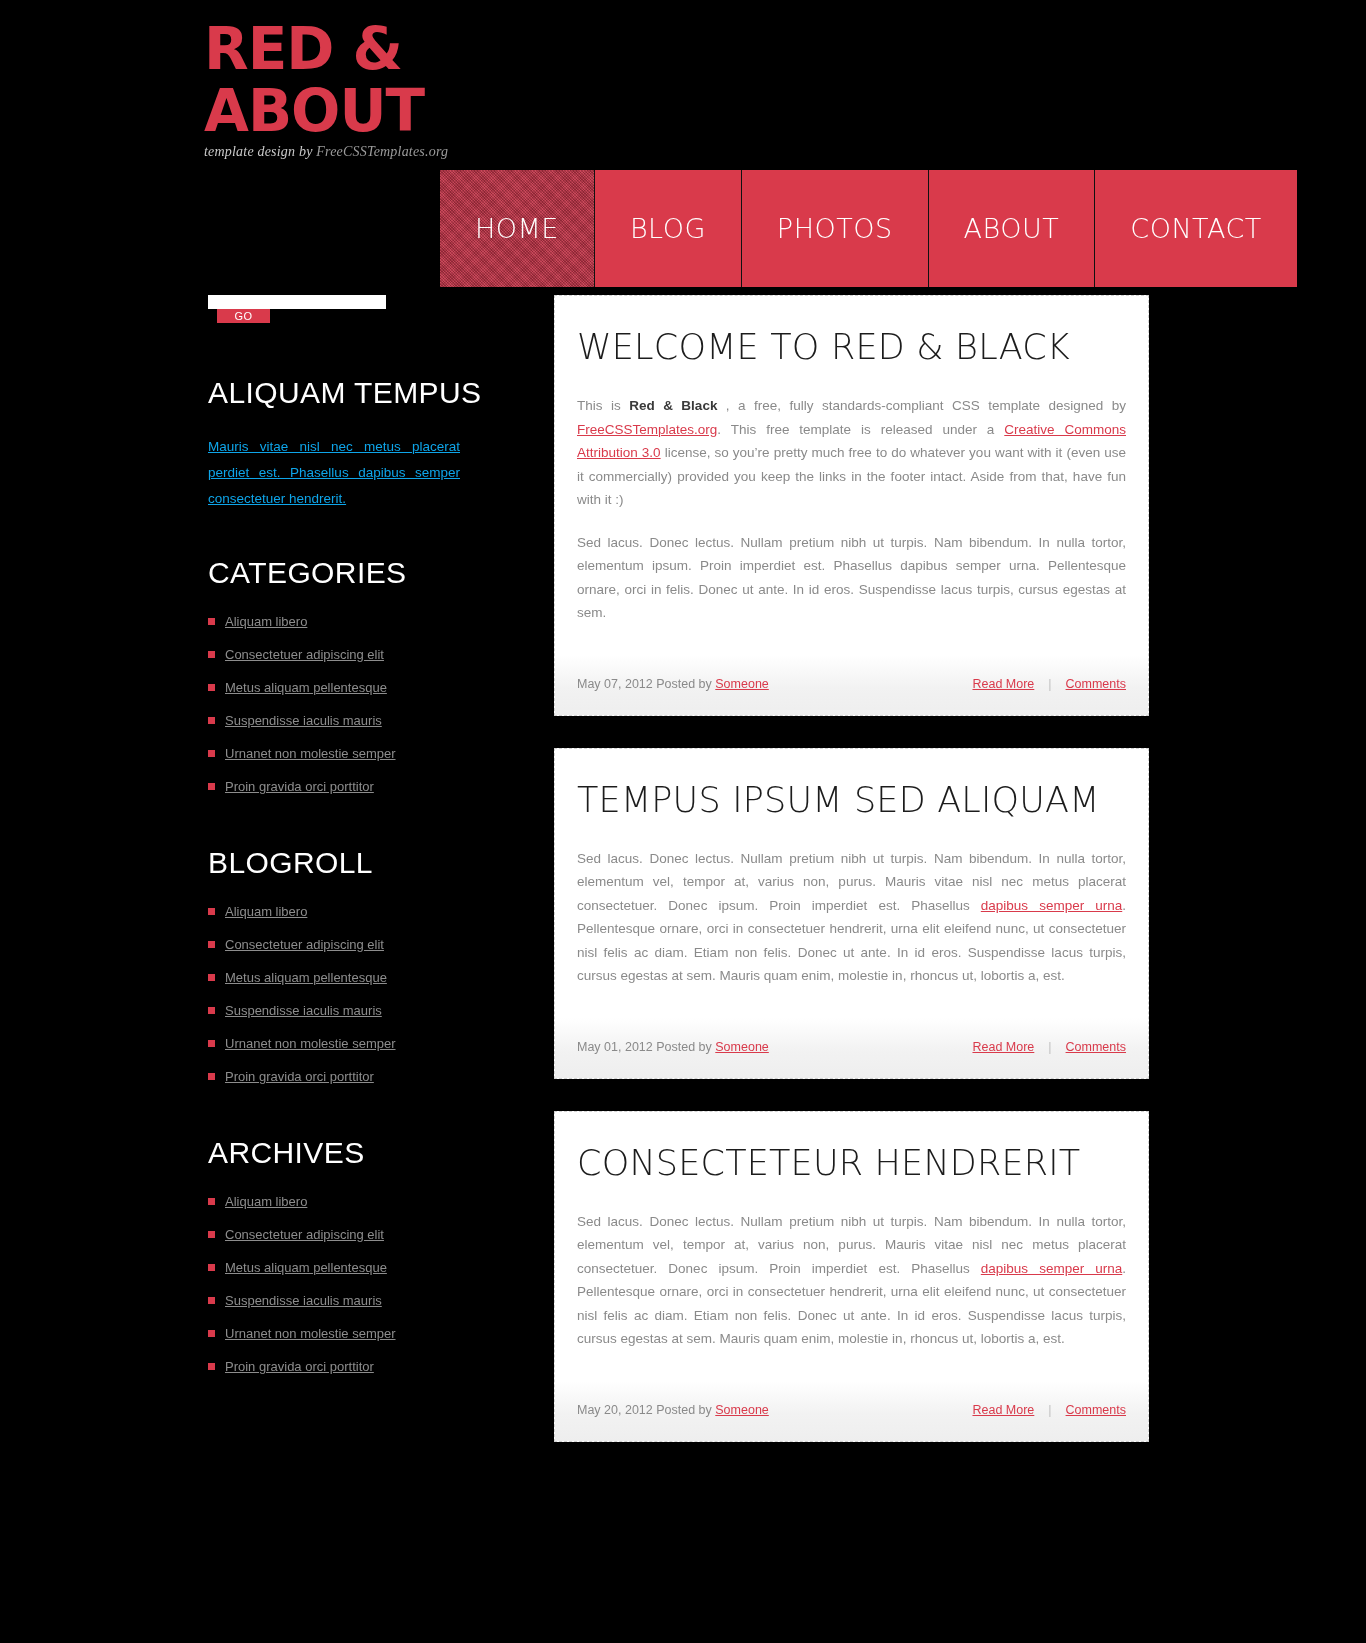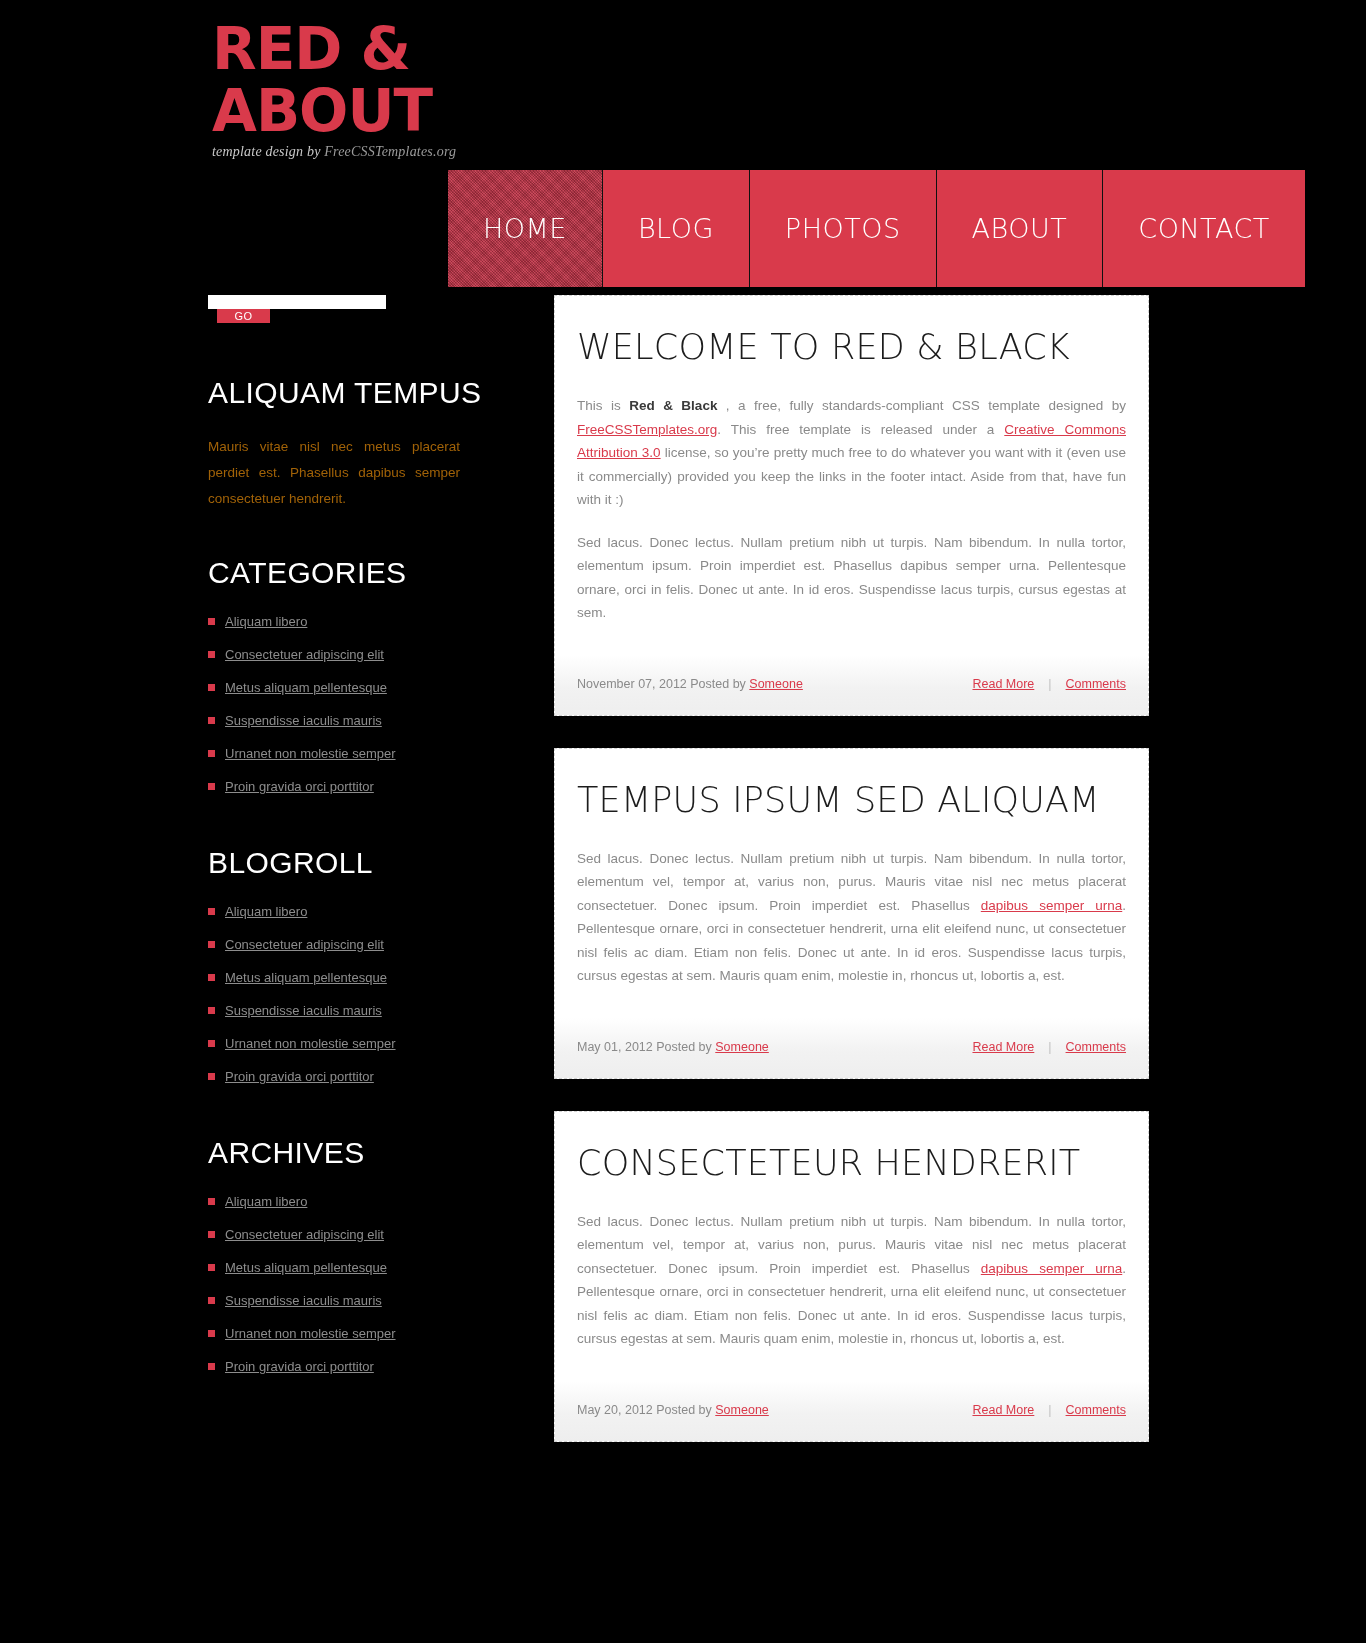--- a/index.html
+++ b/index.html
@@ -17,21 +17,20 @@
     min-height: 1643px;
     background: #000000;
     overflow: hidden;
   }
 
   
   .header {
     position: relative;
     width: 1219px;
     height: 295px;
-    margin-left: 8px;
   }
   .logo-block {
     position: absolute;
     left: 204px;
     top: 18px;
     width: 620px;
   }
   .logo-line {
     font-family: "DejaVu Sans", sans-serif;
     font-weight: bold;
@@ -135,24 +134,25 @@
     font-weight: 300;
     font-size: 30px;
     color: #ffffff;
     letter-spacing: 0.4px;
     margin: 0 0 24px 0;
     padding: 0;
   }
   .side-text {
     font-size: 13.5px;
     line-height: 26px;
-    color: #a16207;
+    color: #0ea5e9;
     text-align: justify;
     margin: 0 0 44px 0;
     width: 252px;
+    text-decoration: underline;
   }
   .side-list {
     list-style: none;
     margin: 0 0 52px 0;
     padding: 0;
     width: 270px;
   }
   .side-list li {
     display: flex;
     align-items: center;
@@ -362,21 +362,21 @@
 
       <div class="post">
         <div class="post-inner">
           <h1 class="post-title">WELCOME TO RED &amp; BLACK</h1>
           <div class="post-body">
             <p><span>This is </span><strong>Red &amp; Black</strong><span> , a free, fully standards-compliant CSS template designed by </span><a>FreeCSSTemplates.org</a><span>. This free template is released under a </span><a>Creative Commons Attribution 3.0</a><span> license, so you’re pretty much free to do whatever you want with it (even use it commercially) provided you keep the links in the footer intact. Aside from that, have fun with it :)</span></p>
             <p>Sed lacus. Donec lectus. Nullam pretium nibh ut turpis. Nam bibendum. In nulla tortor, elementum ipsum. Proin imperdiet est. Phasellus dapibus semper urna. Pellentesque ornare, orci in felis. Donec ut ante. In id eros. Suspendisse lacus turpis, cursus egestas at sem.</p>
           </div>
         </div>
         <div class="post-meta">
-          <div class="meta-left"><span>November 07, 2012 Posted by </span><a>Someone</a></div>
+          <div class="meta-left"><span>May 07, 2012 Posted by </span><a>Someone</a></div>
           <div class="meta-right"><a>Read More</a><span class="meta-sep">|</span><a>Comments</a></div>
         </div>
       </div>
 
       <div class="post">
         <div class="post-inner">
           <h1 class="post-title">TEMPUS IPSUM SED ALIQUAM</h1>
           <div class="post-body">
             <p><span>Sed lacus. Donec lectus. Nullam pretium nibh ut turpis. Nam bibendum. In nulla tortor, elementum vel, tempor at, varius non, purus. Mauris vitae nisl nec metus placerat consectetuer. Donec ipsum. Proin imperdiet est. Phasellus </span><a>dapibus semper urna</a><span>. Pellentesque ornare, orci in consectetuer hendrerit, urna elit eleifend nunc, ut consectetuer nisl felis ac diam. Etiam non felis. Donec ut ante. In id eros. Suspendisse lacus turpis, cursus egestas at sem. Mauris quam enim, molestie in, rhoncus ut, lobortis a, est.</span></p>
           </div>

